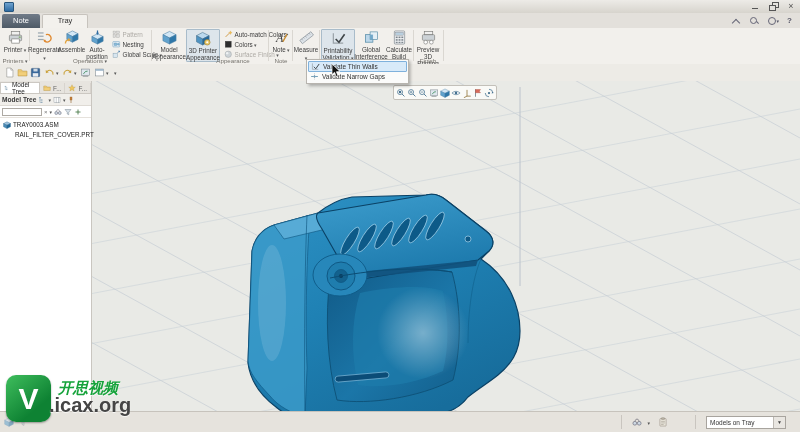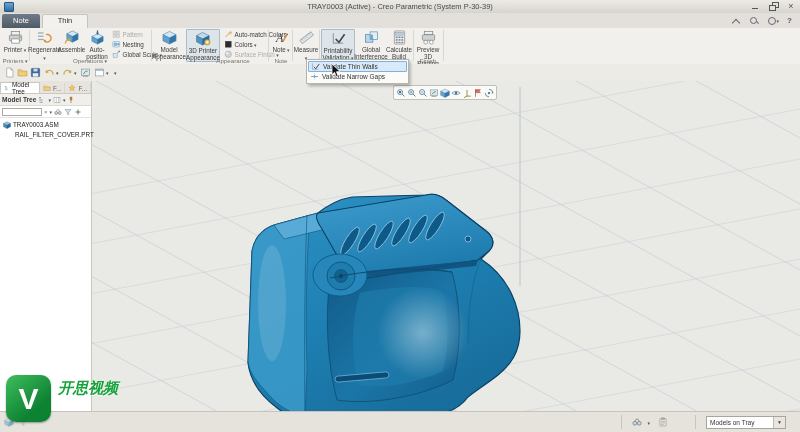--- a/index.html
+++ b/index.html
@@ -320,31 +320,30 @@
     <path d="M8,14 a6,6 0 0 1 -6,-6" fill="none" stroke="#44708f" stroke-width="1.2"></path>
     <polygon points="12.2,8.8 15.5,8 13.2,6" fill="#44708f"></polygon>
   </symbol>
 </defs>
 </svg>
 
 <div class="app">
 
   <div class="titlebar">
     <span class="tb-appicon"></span>
-    <span class="tb-title">TRAY0003 (Active) - Creo Parametric (System P-30-39)</span>
     <span class="wc">
       <span class="w w-min"></span>
       <span class="w w-res"></span>
       <span class="w w-close"></span>
     </span>
   </div>
 
   <div class="tabrow">
     <div class="tab-file">Note</div>
-    <div class="tab-tray">Thin</div>
+    <div class="tab-tray">Tray</div>
     <div class="tr-icons">
       <span class="tri i-chevup"></span>
       <span class="tri i-mag"></span>
       <span class="tri i-circ"></span>
       <span class="tri i-help"></span>
     </div>
   </div>
 
   <div class="ribbon">
 
@@ -735,14 +734,15 @@
       </svg>
     <div class="ssep" style="right:104px"></div>
     <div class="combo">
       <span>Models on Tray</span>
       <span class="combo-btn">▼</span>
     </div>
   </div>
 
   <div class="wm-badge">V</div>
   <div class="wm-cn">开思视频</div>
+  <div class="wm-dom">.icax.org</div>
 
 </div>
 
 </body></html>

